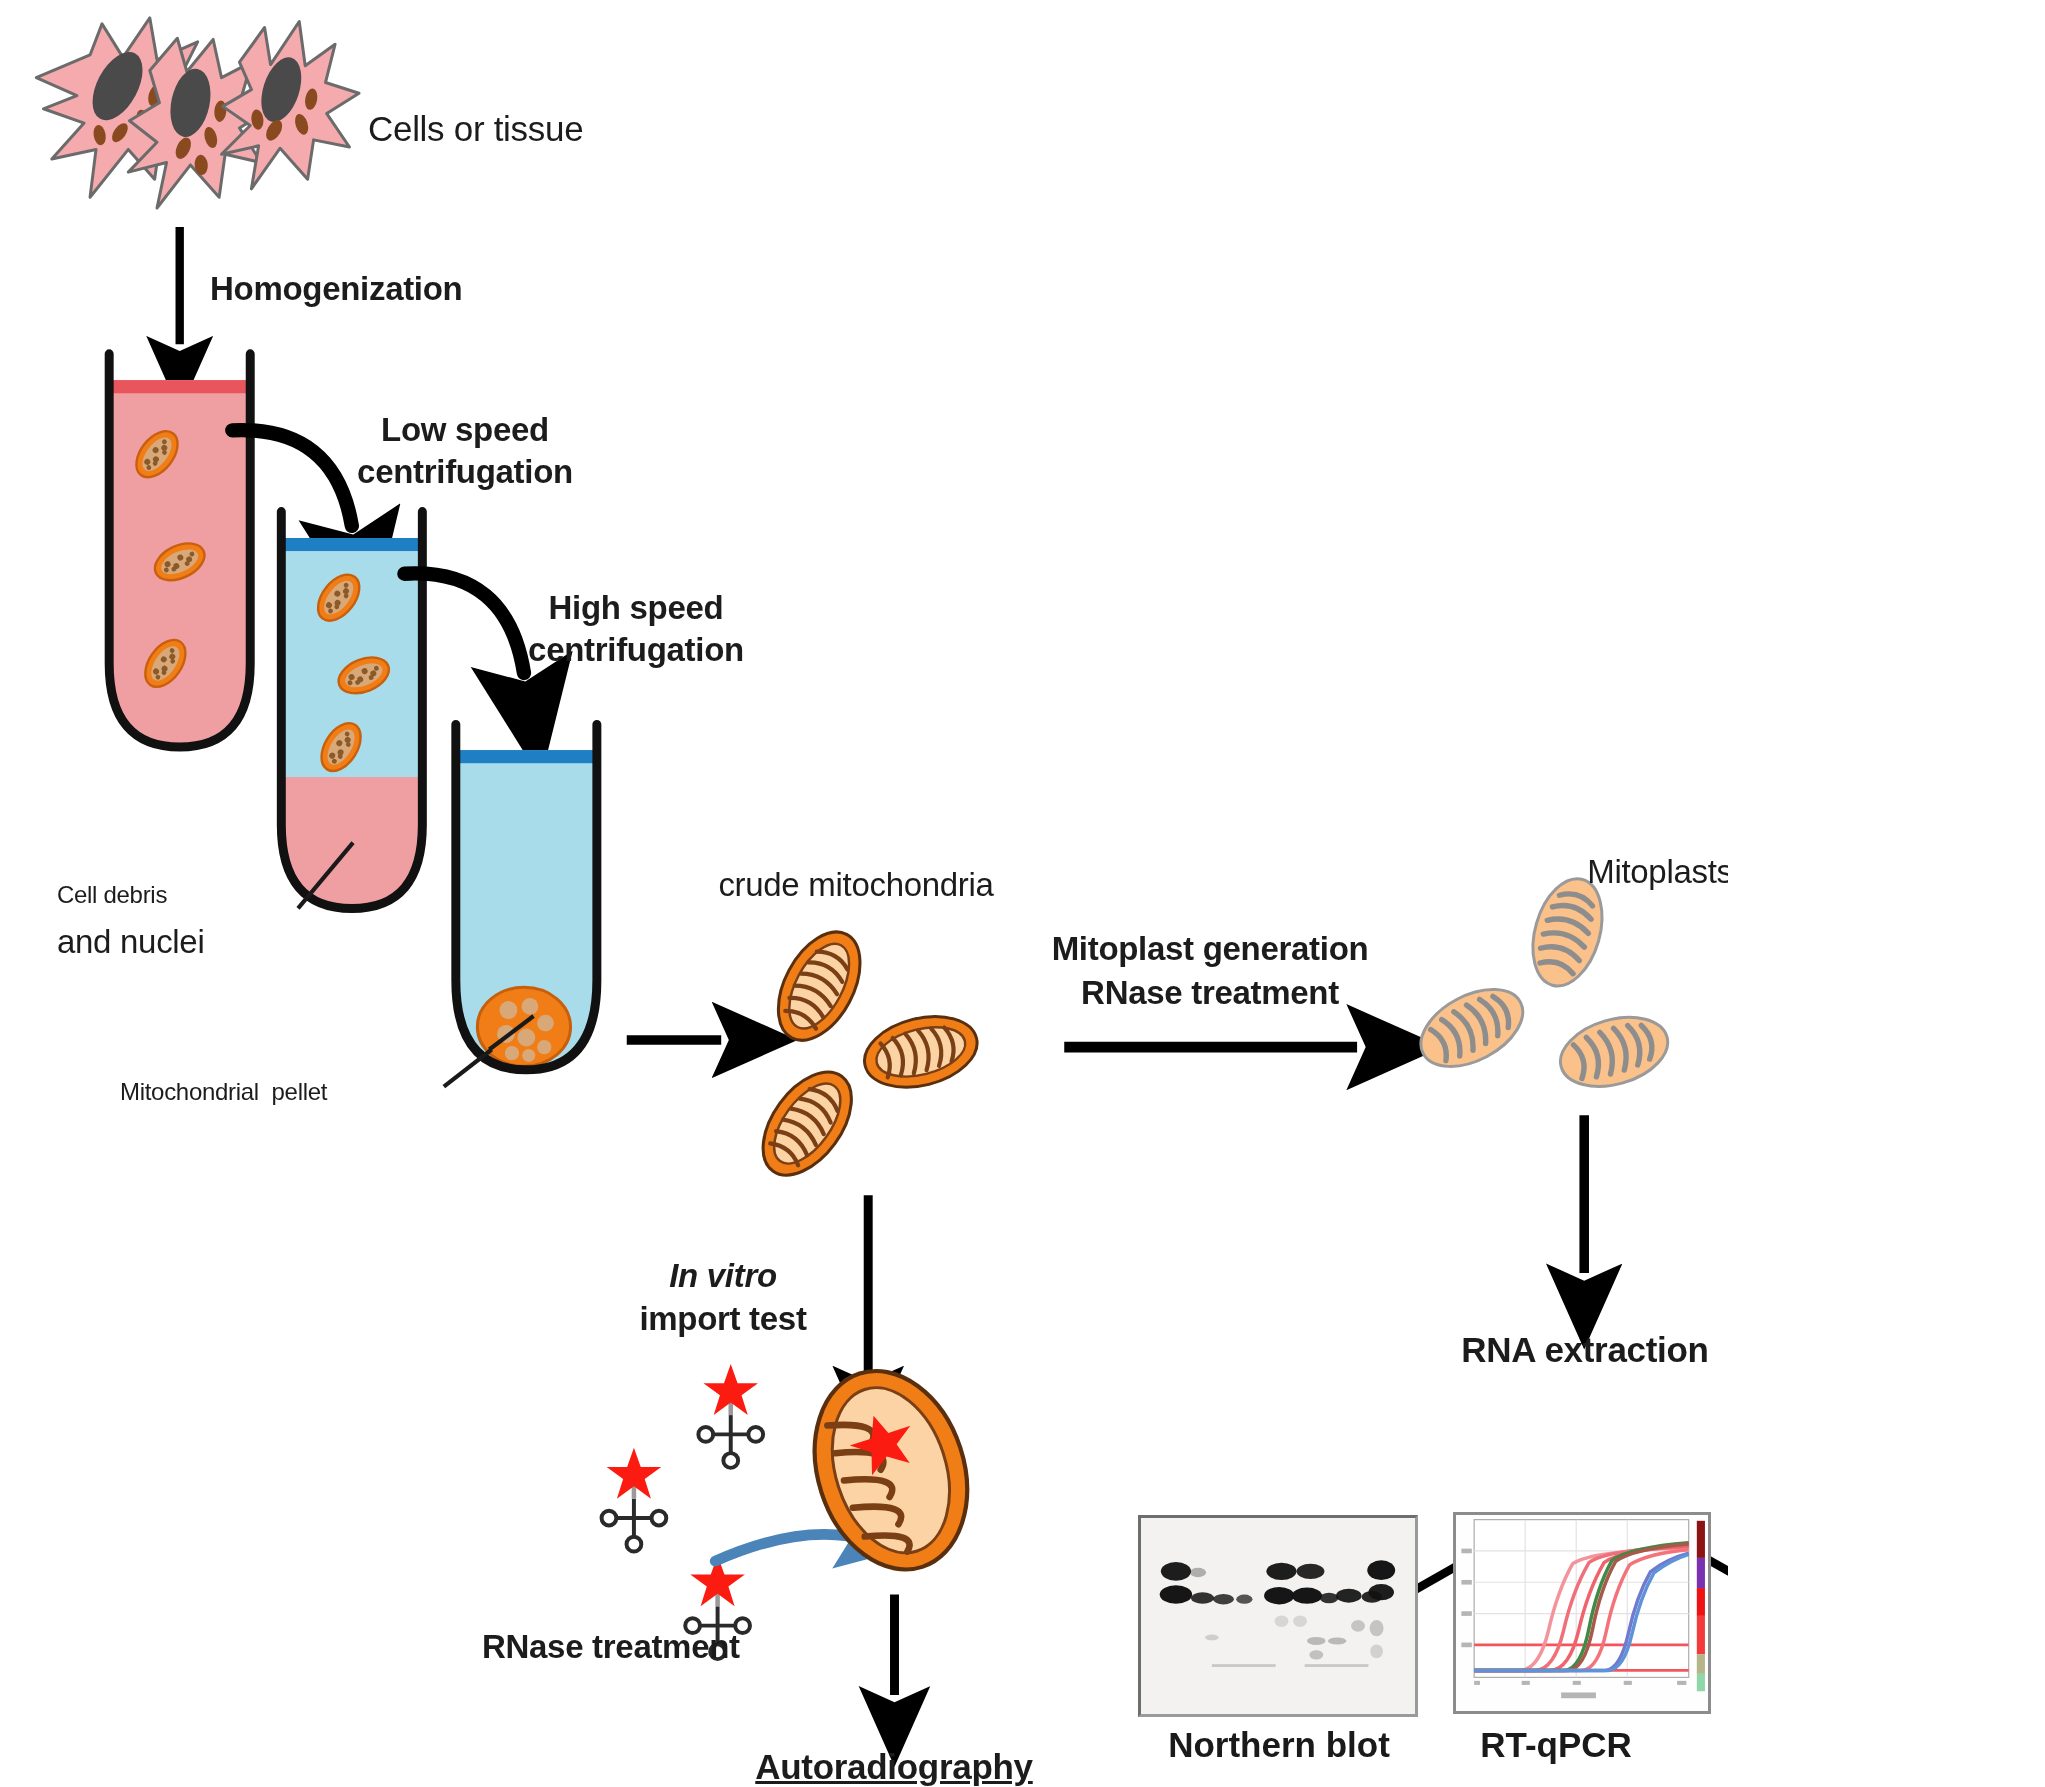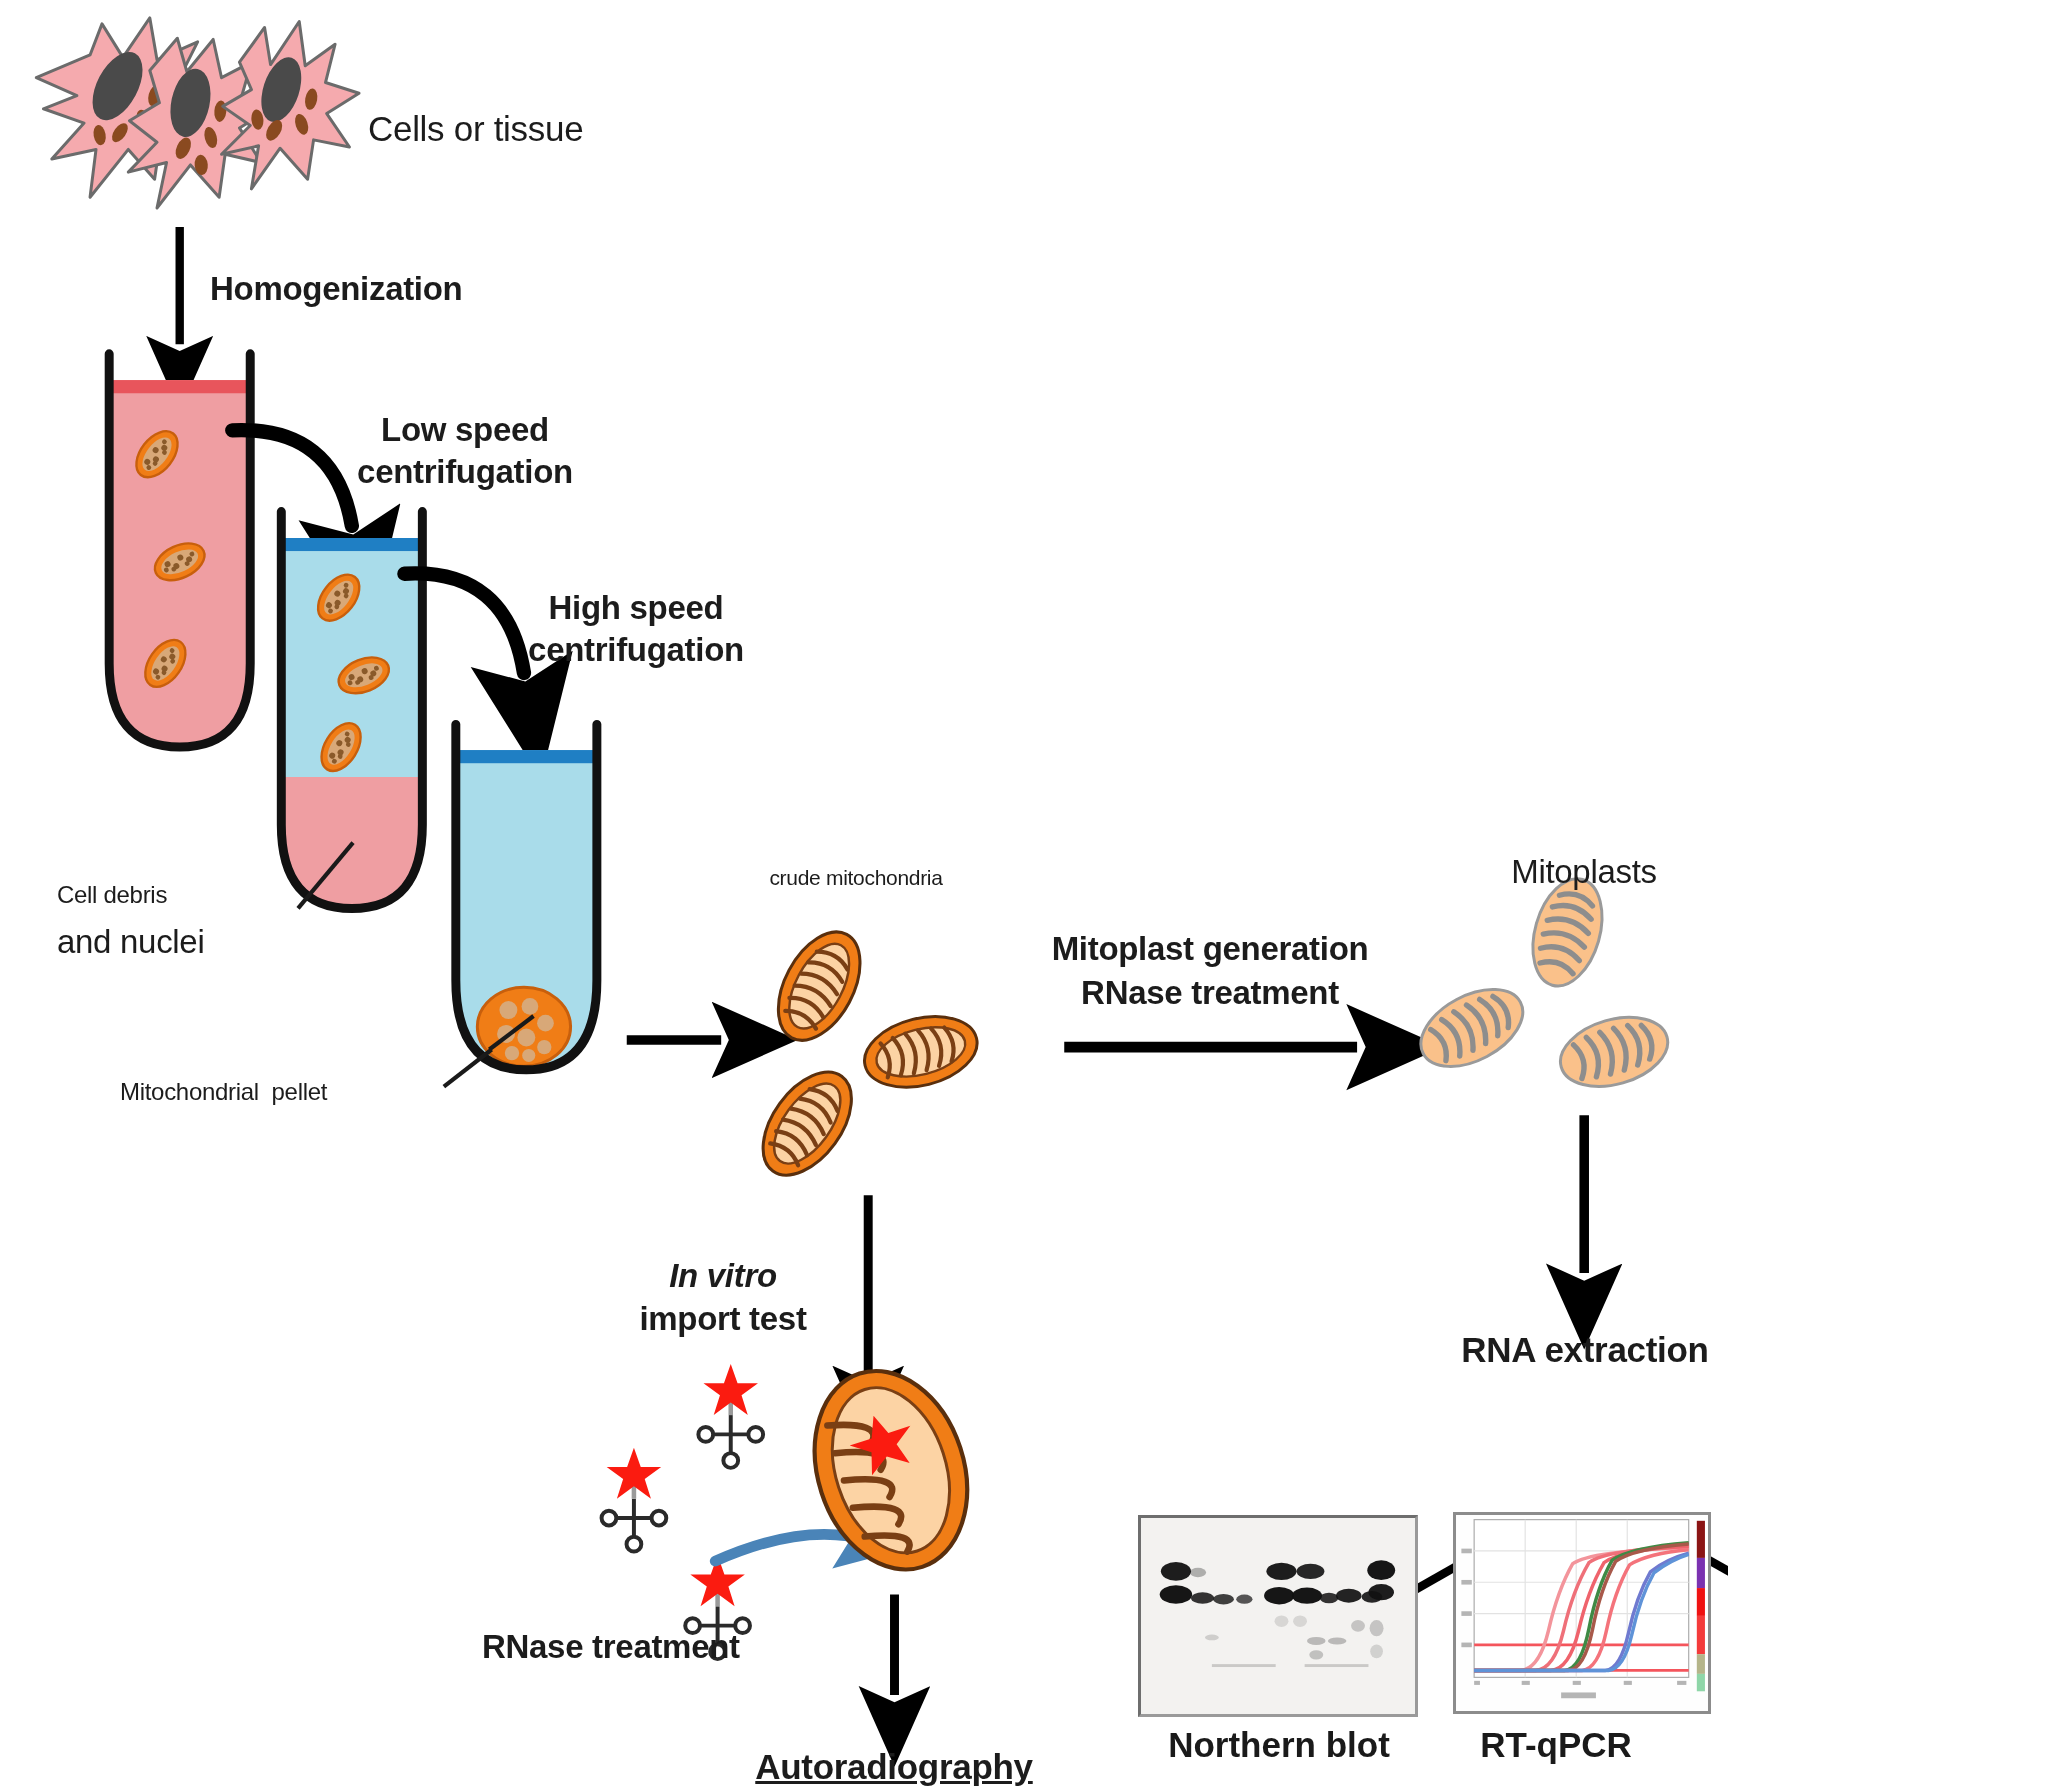--- a/index.html
+++ b/index.html
@@ -444,23 +444,23 @@
   <div class="lbl bold ctr" style="left:465px;top:420px;font-size:33px;">centrifugation</div>
 
   <div class="lbl bold ctr" style="left:636px;top:556px;font-size:33px;">High speed</div>
   <div class="lbl bold ctr" style="left:636px;top:598px;font-size:33px;">centrifugation</div>
 
   <div class="lbl reg" style="left:57px;top:880px;font-size:24px;">Cell debris</div>
   <div class="lbl reg" style="left:57px;top:922px;font-size:33px;">and nuclei</div>
 
   <div class="lbl reg" style="left:120px;top:1077px;font-size:24px;">Mitochondrial  pellet</div>
 
-  <div class="lbl reg ctr" style="left:856px;top:833px;font-size:21px;">crude mitochondria</div>
-
-  <div class="lbl reg ctr" style="left:1584px;top:820px;font-size:33px;">Mitoplasts</div>
+  <div class="lbl reg ctr" style="left:856px;top:833px;font-size:33px;">crude mitochondria</div>
+
+  <div class="lbl reg ctr" style="left:1660px;top:820px;font-size:33px;">Mitoplasts</div>
 
   <div class="lbl bold ctr" style="left:1210px;top:897px;font-size:33px;">Mitoplast generation</div>
   <div class="lbl bold ctr" style="left:1210px;top:941px;font-size:33px;">RNase treatment</div>
 
   <div class="lbl ital ctr" style="left:723px;top:1224px;font-size:33px;">In vitro</div>
   <div class="lbl bold ctr" style="left:723px;top:1267px;font-size:33px;">import test</div>
 
   <div class="lbl bold" style="left:482px;top:1627px;font-size:33px;">RNase treatment</div>
 
   <div class="lbl bold ctr" style="left:894px;top:1714px;font-size:35px;text-decoration:underline;">Autoradiography</div>

